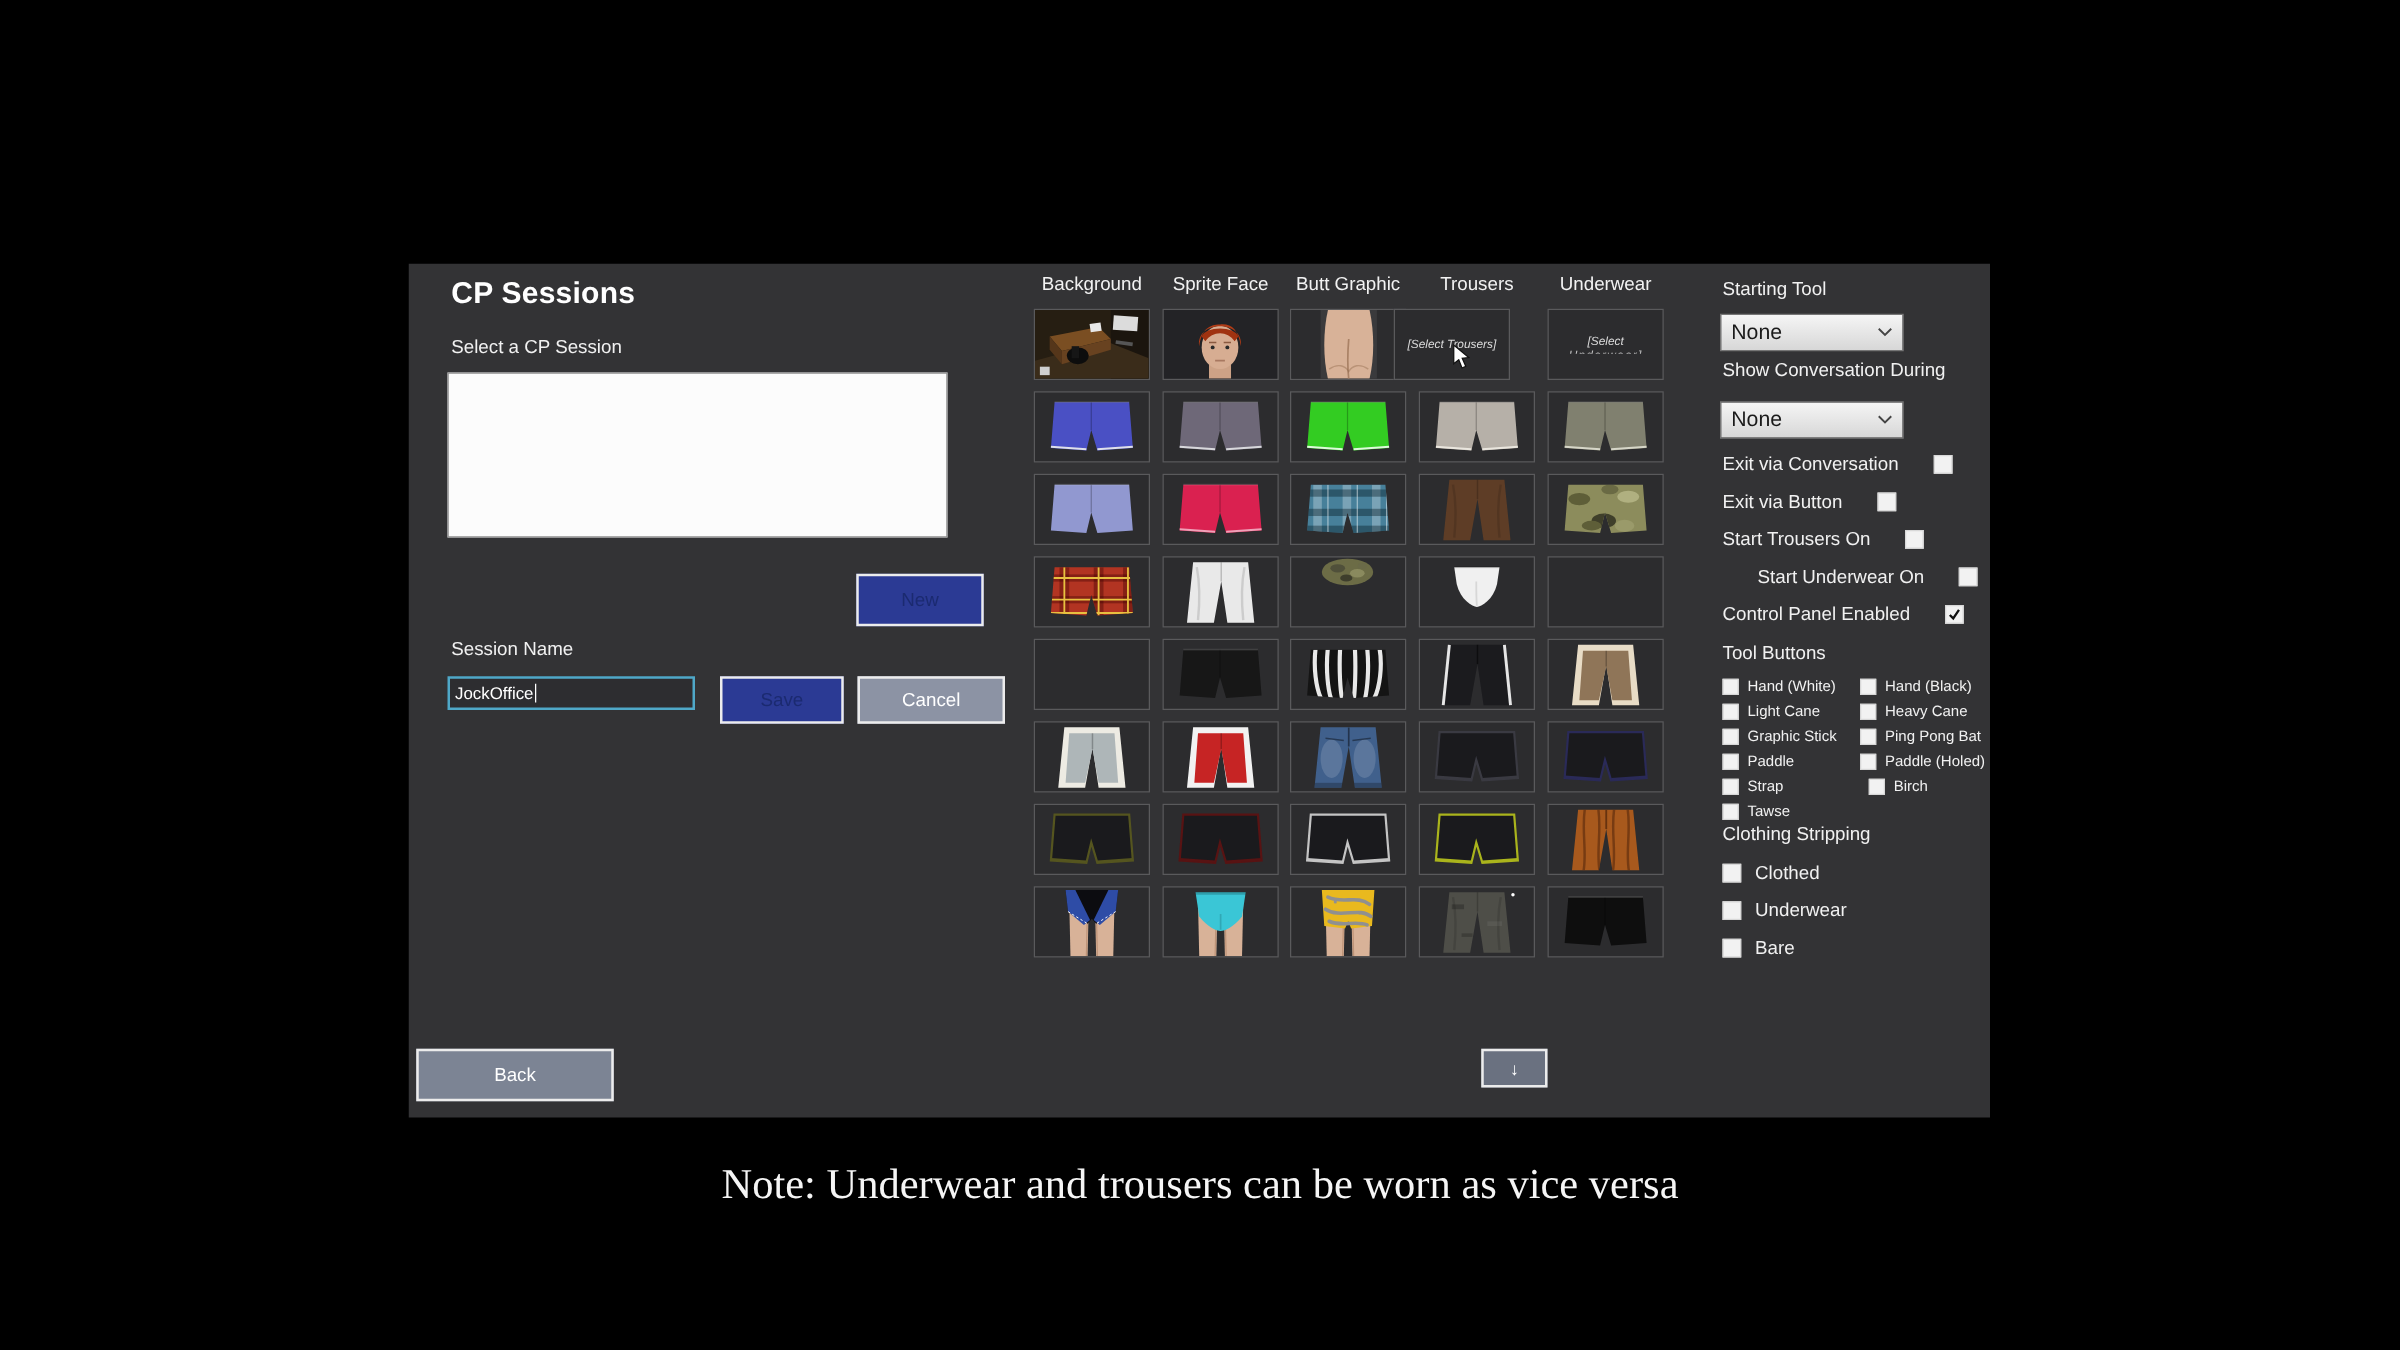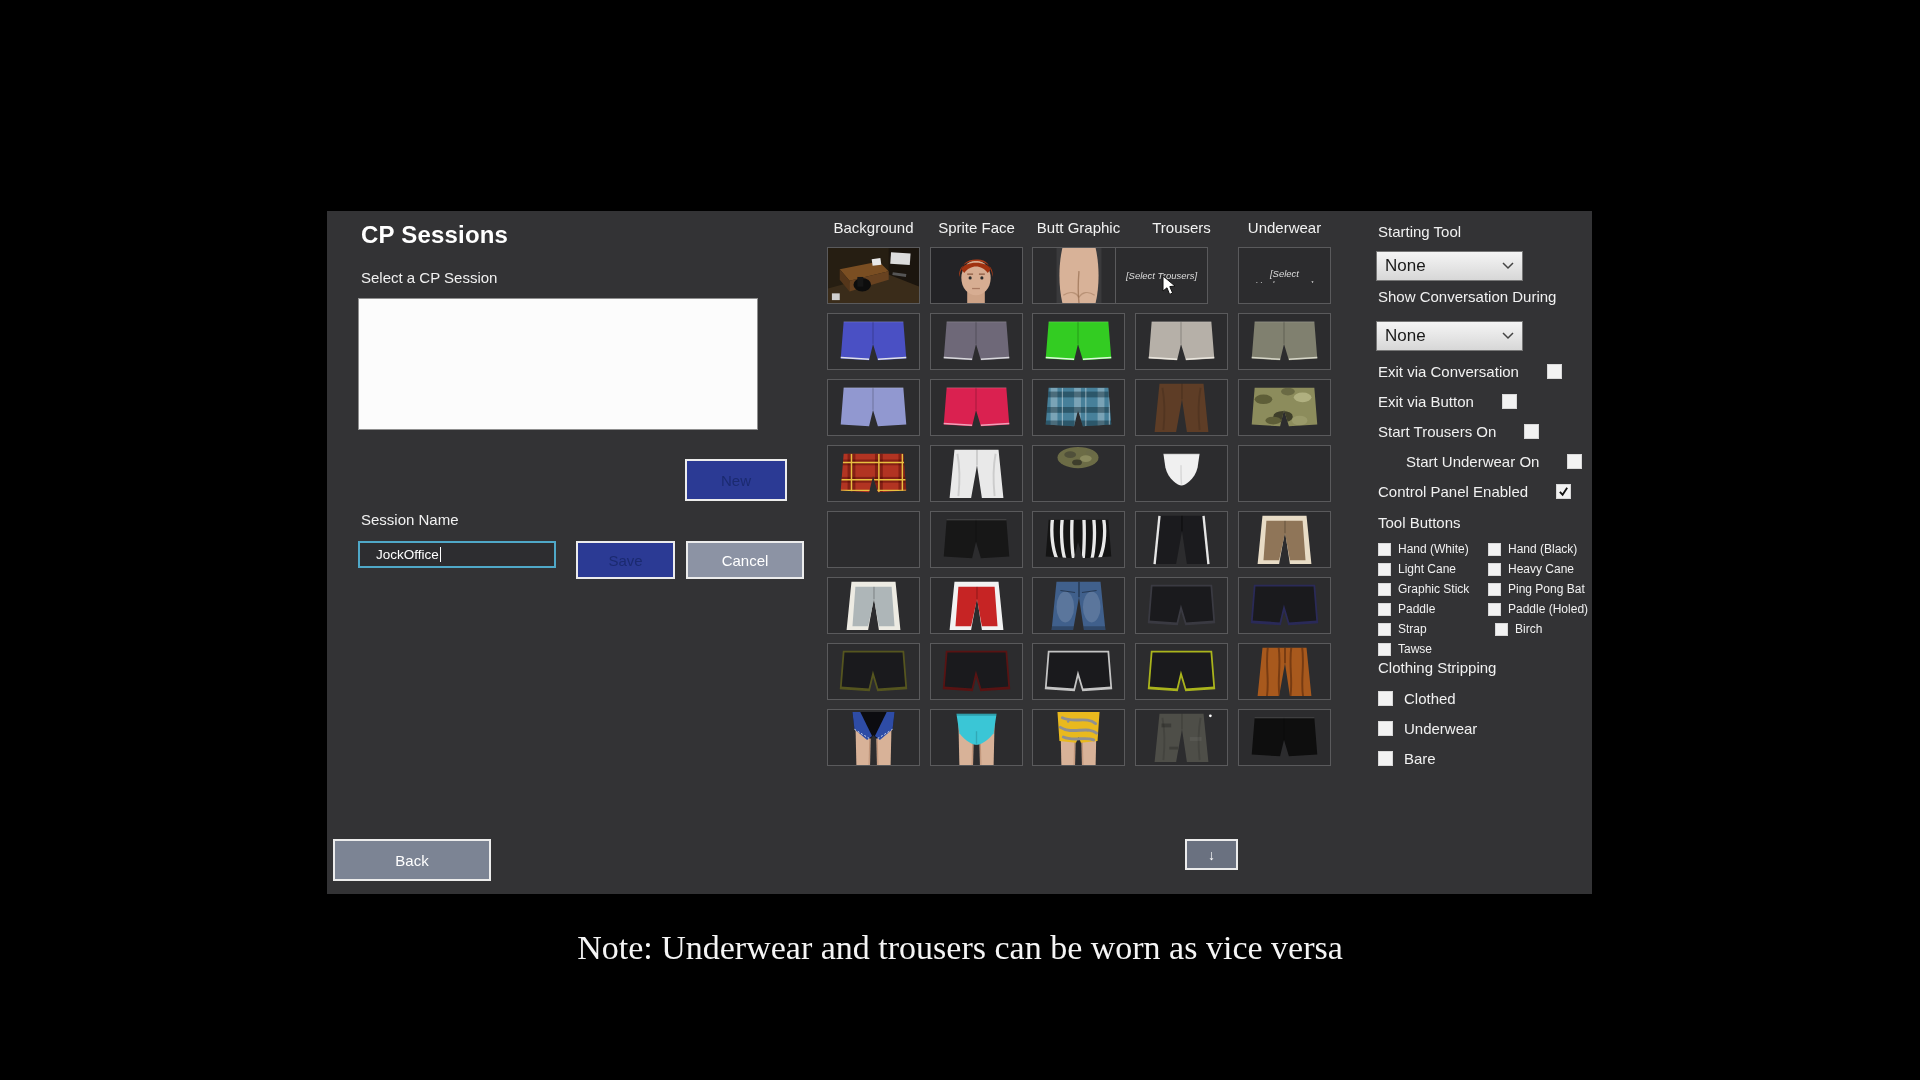--- a/index.html
+++ b/index.html
@@ -8,21 +8,21 @@
 .panel{position:absolute;left:327px;top:211px;width:1265px;height:683px;background:#333335}
 .abs{position:absolute}
 .title{color:#fff;font-size:24px;font-weight:bold;letter-spacing:.2px}
 .lbl{color:#f1f1f1;font-size:15px}
 .listbox{background:#fcfcfc;border:1px solid #8f8f8f}
 .btn{display:flex;align-items:center;justify-content:center;font-size:15px;border:2px solid #ececec;cursor:default}
 .btn-blue{background:#2b3a94;color:#1b2a70}
 .btn-gray{background:#8c93a4;color:#fff}
 .btn-back{background:#7c8494;color:#fff}
 .btn-down{background:#6a7180;color:#fff;font-size:14px}
-.inputbox{background:#2d2d30;border:2px solid #4fa8c8;color:#fff;font-size:13.5px;display:flex;align-items:center;padding:0 16px}
+.inputbox{background:#2d2d30;border:2px solid #4fa8c8;color:#fff;font-size:13.5px;display:flex;align-items:center;padding:0 4px}
 .caret{display:inline-block;width:1px;height:15px;background:#fff;margin-left:1px}
 .gridhdr{position:absolute;color:#f2f2f2;font-size:15px;text-align:center;white-space:nowrap}
 .tile{position:absolute;width:93px;height:57px;background:#2c2c2e;border:1px solid #5a5a5c;overflow:hidden}
 .tile svg.thumb{display:block;width:100%;height:100%}
 .tile-select{display:flex;align-items:center;justify-content:center}
 .sel-text{color:#dcdcdc;font-style:italic;font-size:9.5px;text-align:center;width:100%;line-height:11px}
 .clip-line{height:4px;overflow:hidden;opacity:.85;letter-spacing:1px}
 .cursor{position:absolute;left:46px;top:27px}
 .ddl{position:absolute;background:linear-gradient(#f5f5f5,#d7d7d7);border:1px solid #767676;color:#1a1a1a;font-size:17px;display:flex;align-items:center;justify-content:space-between;padding:0 8px}
 .cb{background:#f2f2f2;border:1px solid #d8d8d8;display:inline-flex;align-items:center;justify-content:center;flex:none}

